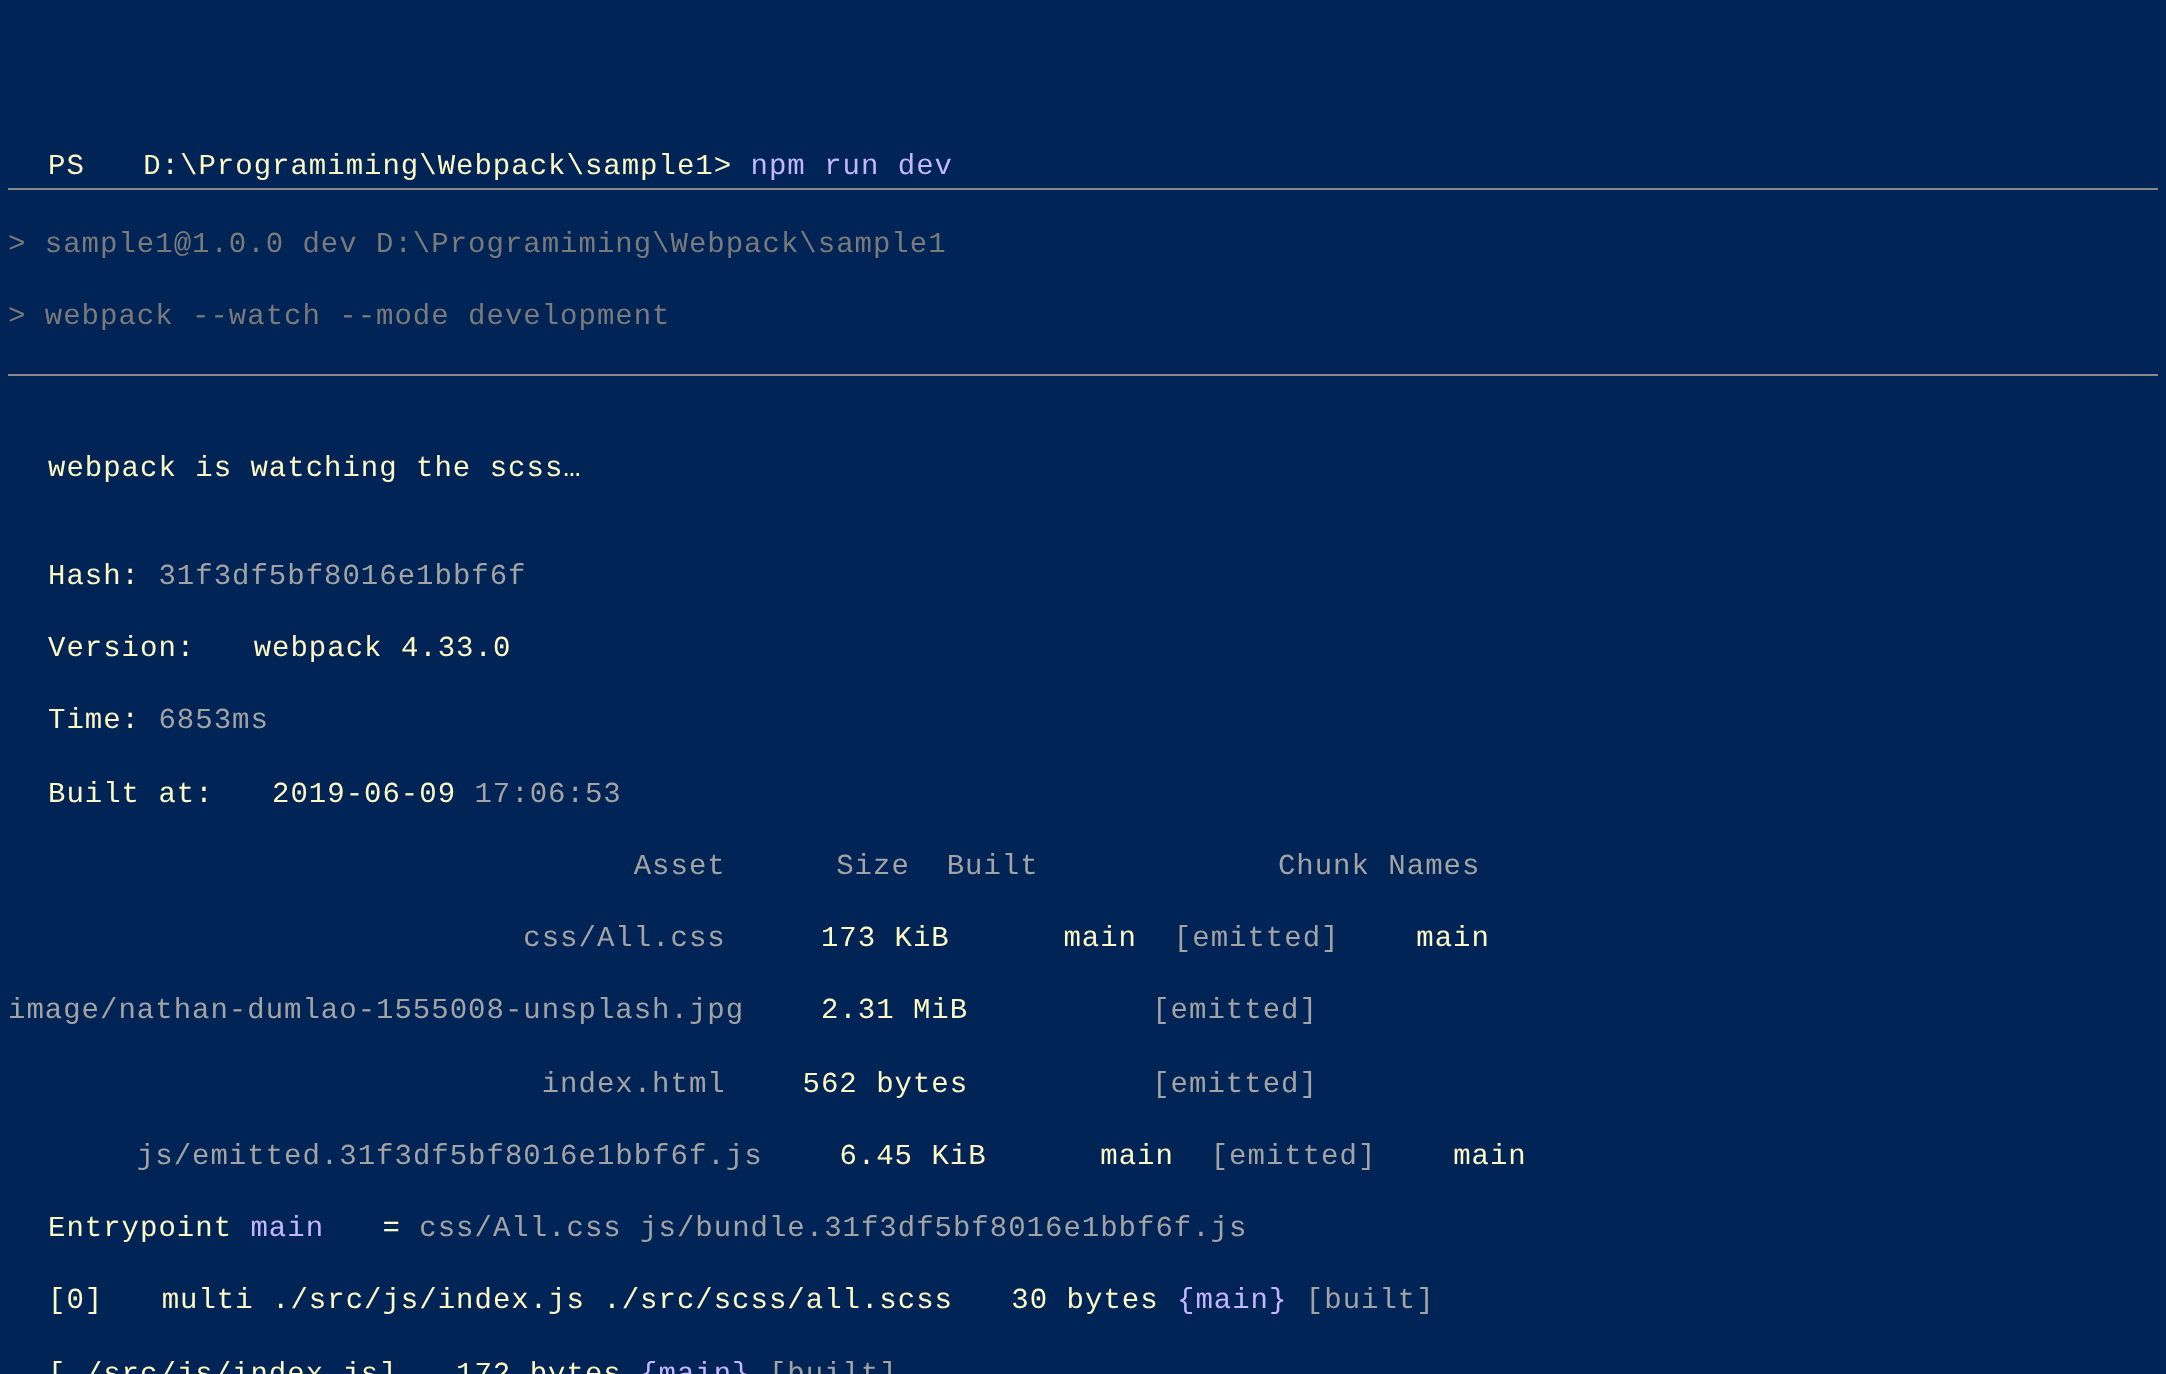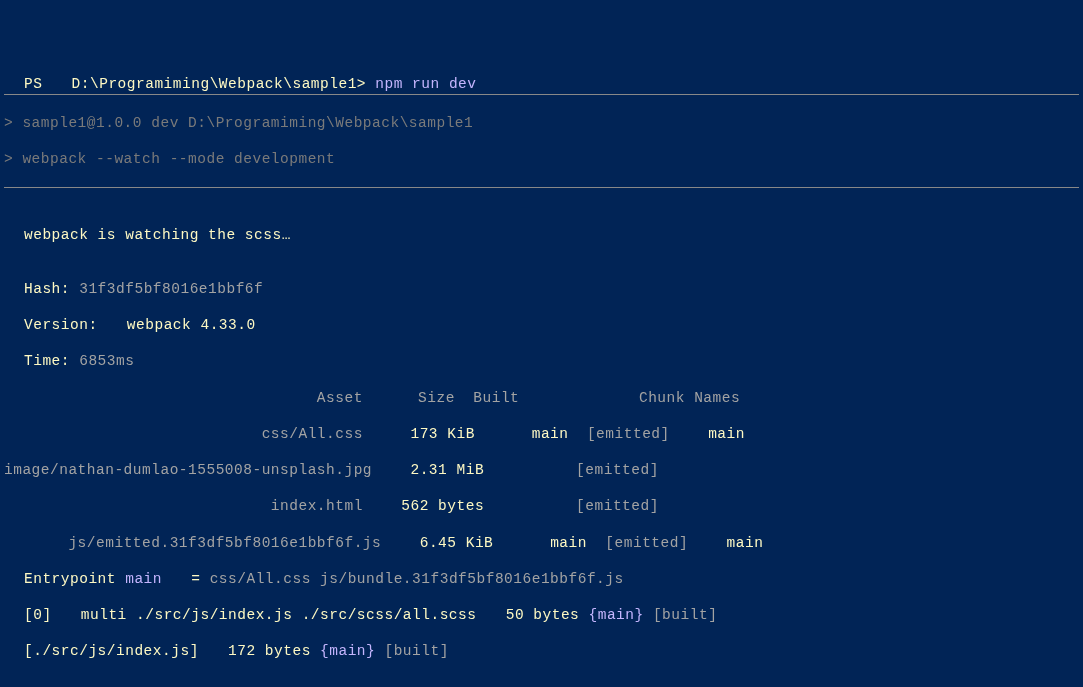--- a/index.html
+++ b/index.html
@@ -35,27 +35,28 @@
 <div><span class="line"><span class="white">PS </span><span class="white">D:\Programiming\Webpack\sample1&gt;</span> <span class="yellow">npm run dev</span></span><hr class="sep">
 <span class="line gray">&gt; sample1@1.0.0 dev D:\Programiming\Webpack\sample1</span>
 <span class="line gray">&gt; webpack --watch --mode development</span>
 <hr class="sep">
 
 <span class="line white">webpack is watching the scss…</span>
 
 <span class="line"><span class="white">Hash: </span><span class="green">31f3df5bf8016e1bbf6f</span></span>
 <span class="line"><span class="white">Version: </span><span class="white">webpack 4.33.0</span></span>
 <span class="line"><span class="white">Time: </span><span class="green">6853ms</span></span>
+<span class="line"><span class="white">Built at: </span><span class="white">2019-06-09 </span><span class="green">17:06:53</span></span>
 <span class="line green">                                  <span>Asset</span>      <span>Size</span>  <span>Built</span>             <span>Chunk Names</span></span>
 <span class="line">                            <span class="green">css/All.css</span>   <span class="white">173 KiB</span>    <span class="white">main</span>  <span class="green">[emitted]</span>  <span class="white">main</span></span>
 <span class="line"><span class="green">image/nathan-dumlao-1555008-unsplash.jpg</span>  <span class="white">2.31 MiB</span>          <span class="green">[emitted]</span></span>
 <span class="line">                             <span class="green">index.html</span>  <span class="white">562 bytes</span>          <span class="green">[emitted]</span></span>
 <span class="line">       <span class="green">js/emitted.31f3df5bf8016e1bbf6f.js</span>  <span class="white">6.45 KiB</span>    <span class="white">main</span>  <span class="green">[emitted]</span>  <span class="white">main</span></span>
 <span class="line"><span class="white">Entrypoint </span><span class="yellow">main</span><span class="white"> = </span><span class="green">css/All.css js/bundle.31f3df5bf8016e1bbf6f.js</span></span>
-<span class="line"><span class="white">[0] </span><span class="white">multi ./src/js/index.js ./src/scss/all.scss</span><span class="white"> 50 bytes </span><span class="yellow">{main}</span><span class="green"> [built]</span></span>
+<span class="line"><span class="white">[0] </span><span class="white">multi ./src/js/index.js ./src/scss/all.scss</span><span class="white"> 30 bytes </span><span class="yellow">{main}</span><span class="green"> [built]</span></span>
 <span class="line"><span class="white">[./src/js/index.js]</span><span class="white"> 172 bytes </span><span class="yellow">{main}</span><span class="green"> [built]</span></span>
 
 
 
 
 
 
 
 
 

